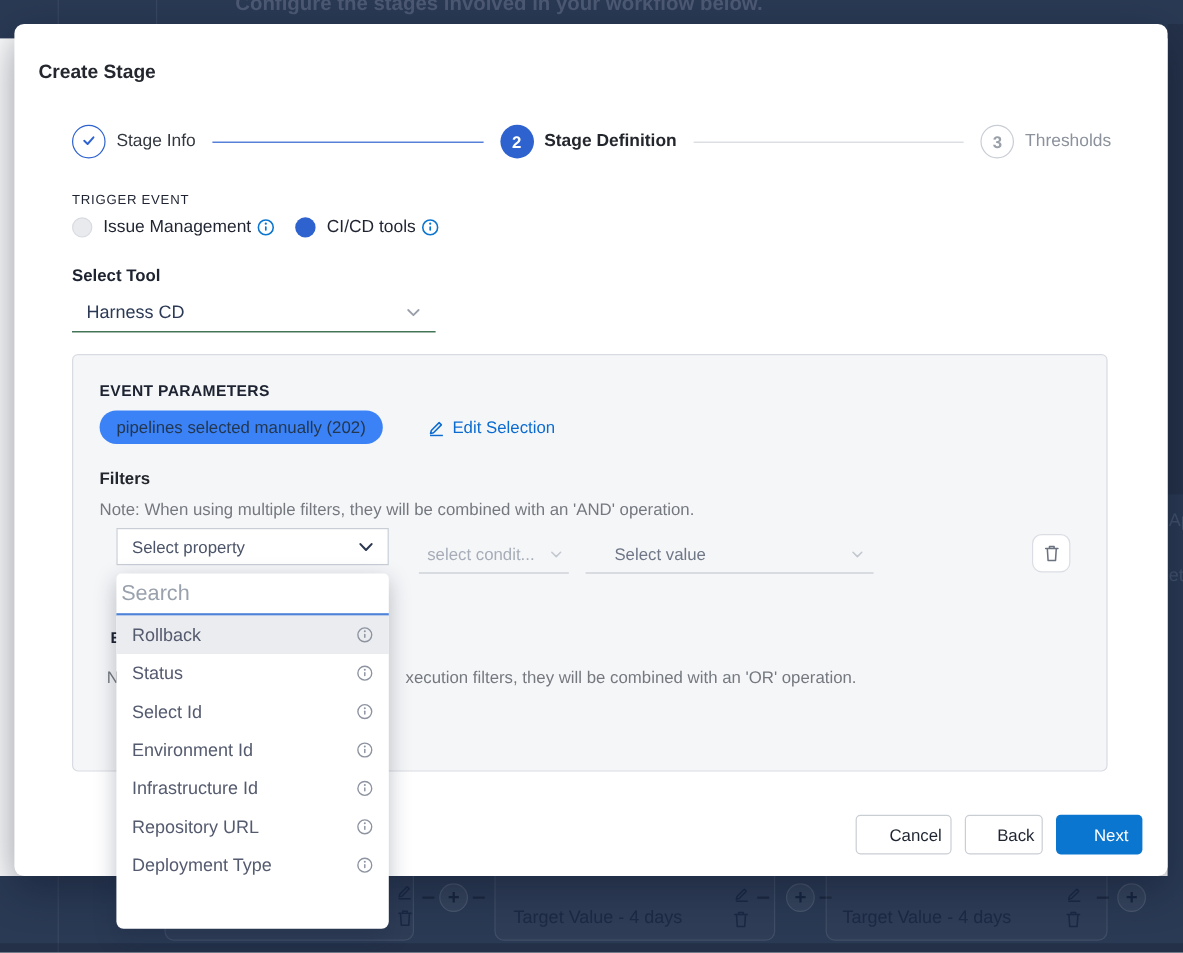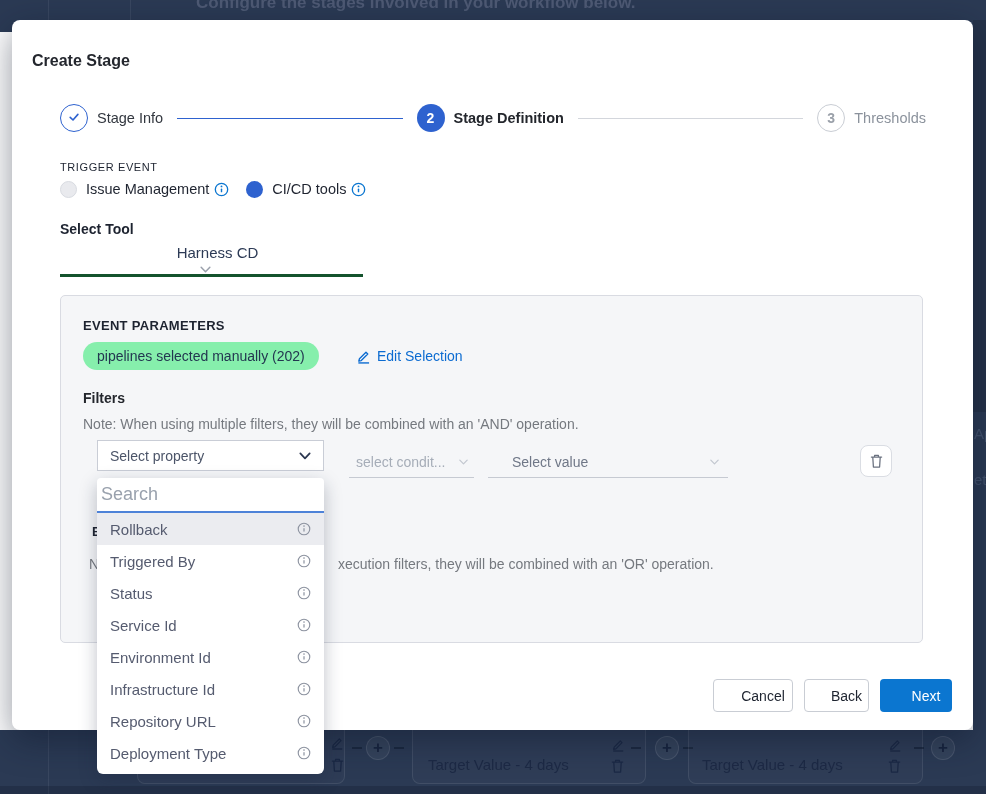--- a/index.html
+++ b/index.html
@@ -61,30 +61,30 @@
   .radio {
     width:17px; height:17px; border-radius:50%; flex:0 0 auto;
     background:#e9eaee; border:1px solid #d8dbe1;
   }
   .radio.selected { background:#2e62cf; border:none; }
   .radio-label { margin-left:9px; font-size:14.5px; color:#1f2430; white-space:nowrap; }
   .info-blue { color:#0b76d0; margin-left:5px; display:flex; }
   .info-gray { color:#8d93a0; display:flex; }
 
   
-  .tool-select { left:48px; top:224px; width:303px; height:33px; border-bottom:3px solid #14532d;
-    display:flex; align-items:center;flex-direction:column; }
+  .tool-select { left:48px; top:224px; width:303px; height:33px; border-bottom:1px solid #14532d;
+    display:flex; align-items:center; }
   .tool-select-value { margin-left:12px; font-size:15px; color:#2c3a55; flex:1; }
   .tool-select .chev { color:#9aa0ab; margin-right:12px; display:flex; }
 
   
   .panel { left:48px; top:275px; width:863px; height:348px; background:#f5f6f8;
     border:1px solid #d9dbe2; border-radius:5px; }
   .panel-heading { left:22px; top:22px; font-size:13px; font-weight:700; letter-spacing:0.3px; color:#1d2330; }
-  .chip { left:22px; top:46px; height:28px; border-radius:14px; background:#86efac;
+  .chip { left:22px; top:46px; height:28px; border-radius:14px; background:#3b82f6;
     display:flex; align-items:center; padding:0 14px; font-size:14px; color:#233750; white-space:nowrap; }
   .edit-link { left:295px; top:52px; display:flex; align-items:center; gap:6px;
     color:#0b6bd1; font-size:14px; font-weight:500; cursor:pointer; white-space:nowrap; }
   .filters-heading { left:22px; top:94px; font-size:14px; font-weight:700; color:#23262c; }
   .note-text { left:22px; top:120px; font-size:14px; color:#75797f; white-space:nowrap; }
 
   .mini-select { position:absolute; height:32px; border-bottom:1px solid #c6cad2;
     display:flex; align-items:center; }
   .mini-select .chev { color:#c3c8d0; display:flex; }
   .cond-select { left:288px; top:150px; width:125px; }
@@ -323,41 +323,31 @@
       <span class="lbl">Rollback</span>
       <span class="info-gray">
           <svg width="14" height="14" viewBox="0 0 16 16">
             <circle cx="8" cy="8" r="6.6" stroke="currentColor" fill="none" stroke-width="1.3"></circle>
             <rect x="7.3" y="6.9" width="1.4" height="4.1" rx="0.7" fill="currentColor"></rect>
             <circle cx="8" cy="4.7" r="0.95" fill="currentColor"></circle>
           </svg>
         </span>
     </div>
     <div class="dd-item">
-      <span class="lbl">Triggered By</span>
-      <span class="info-gray">
-          <svg width="14" height="14" viewBox="0 0 16 16">
-            <circle cx="8" cy="8" r="6.6" stroke="currentColor" fill="none" stroke-width="1.3"></circle>
-            <rect x="7.3" y="6.9" width="1.4" height="4.1" rx="0.7" fill="currentColor"></rect>
-            <circle cx="8" cy="4.7" r="0.95" fill="currentColor"></circle>
-          </svg>
-        </span>
-    </div>
-    <div class="dd-item">
       <span class="lbl">Status</span>
       <span class="info-gray">
           <svg width="14" height="14" viewBox="0 0 16 16">
             <circle cx="8" cy="8" r="6.6" stroke="currentColor" fill="none" stroke-width="1.3"></circle>
             <rect x="7.3" y="6.9" width="1.4" height="4.1" rx="0.7" fill="currentColor"></rect>
             <circle cx="8" cy="4.7" r="0.95" fill="currentColor"></circle>
           </svg>
         </span>
     </div>
     <div class="dd-item">
-      <span class="lbl">Service Id</span>
+      <span class="lbl">Select Id</span>
       <span class="info-gray">
           <svg width="14" height="14" viewBox="0 0 16 16">
             <circle cx="8" cy="8" r="6.6" stroke="currentColor" fill="none" stroke-width="1.3"></circle>
             <rect x="7.3" y="6.9" width="1.4" height="4.1" rx="0.7" fill="currentColor"></rect>
             <circle cx="8" cy="4.7" r="0.95" fill="currentColor"></circle>
           </svg>
         </span>
     </div>
     <div class="dd-item">
       <span class="lbl">Environment Id</span>

